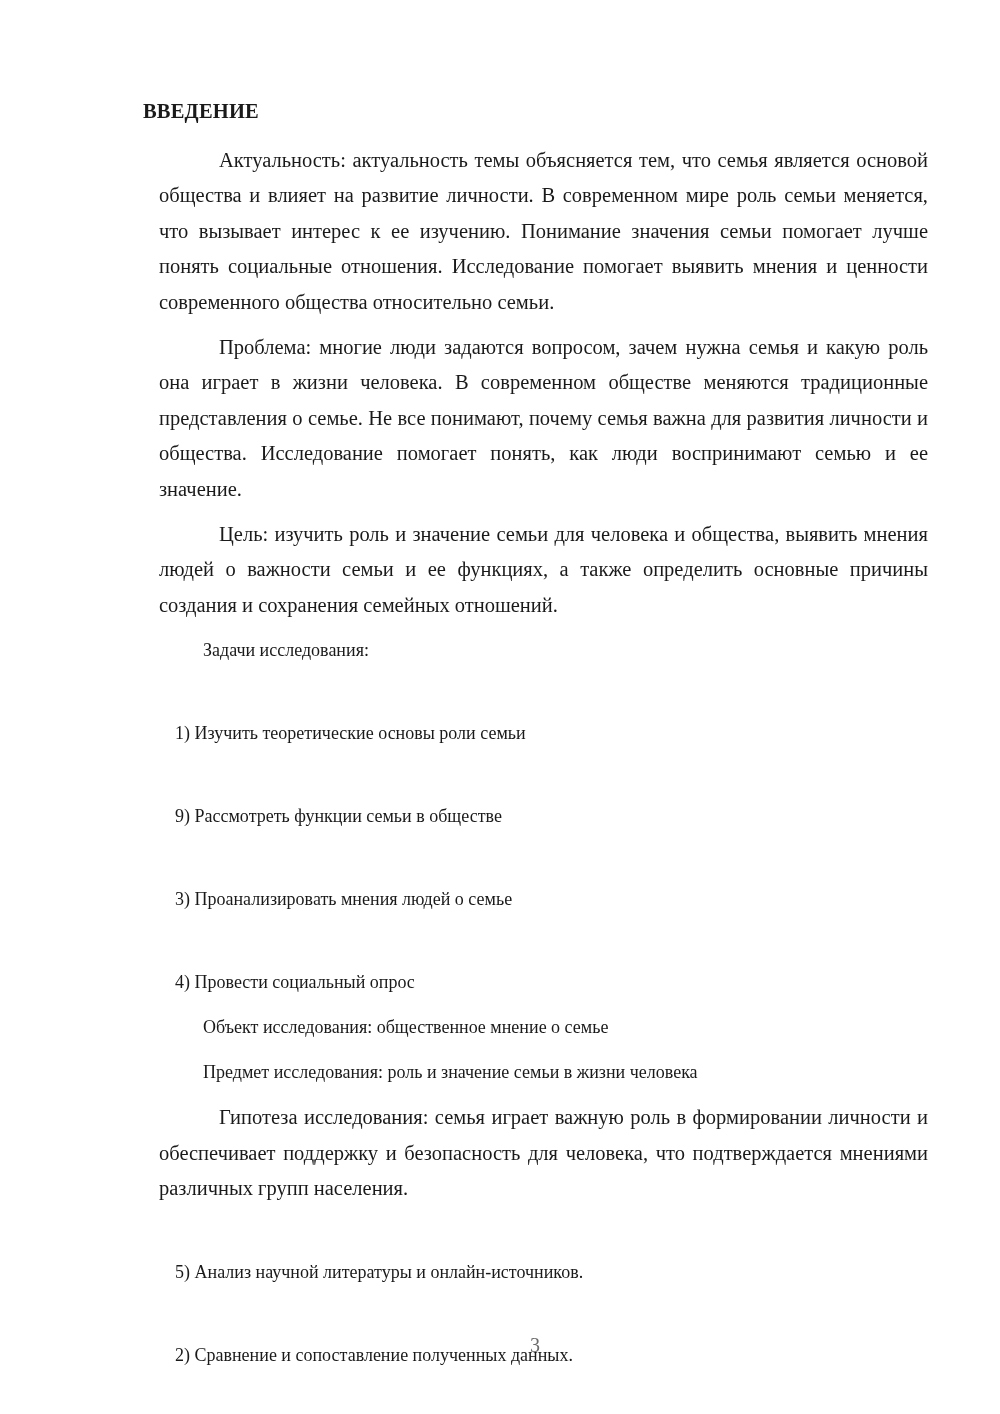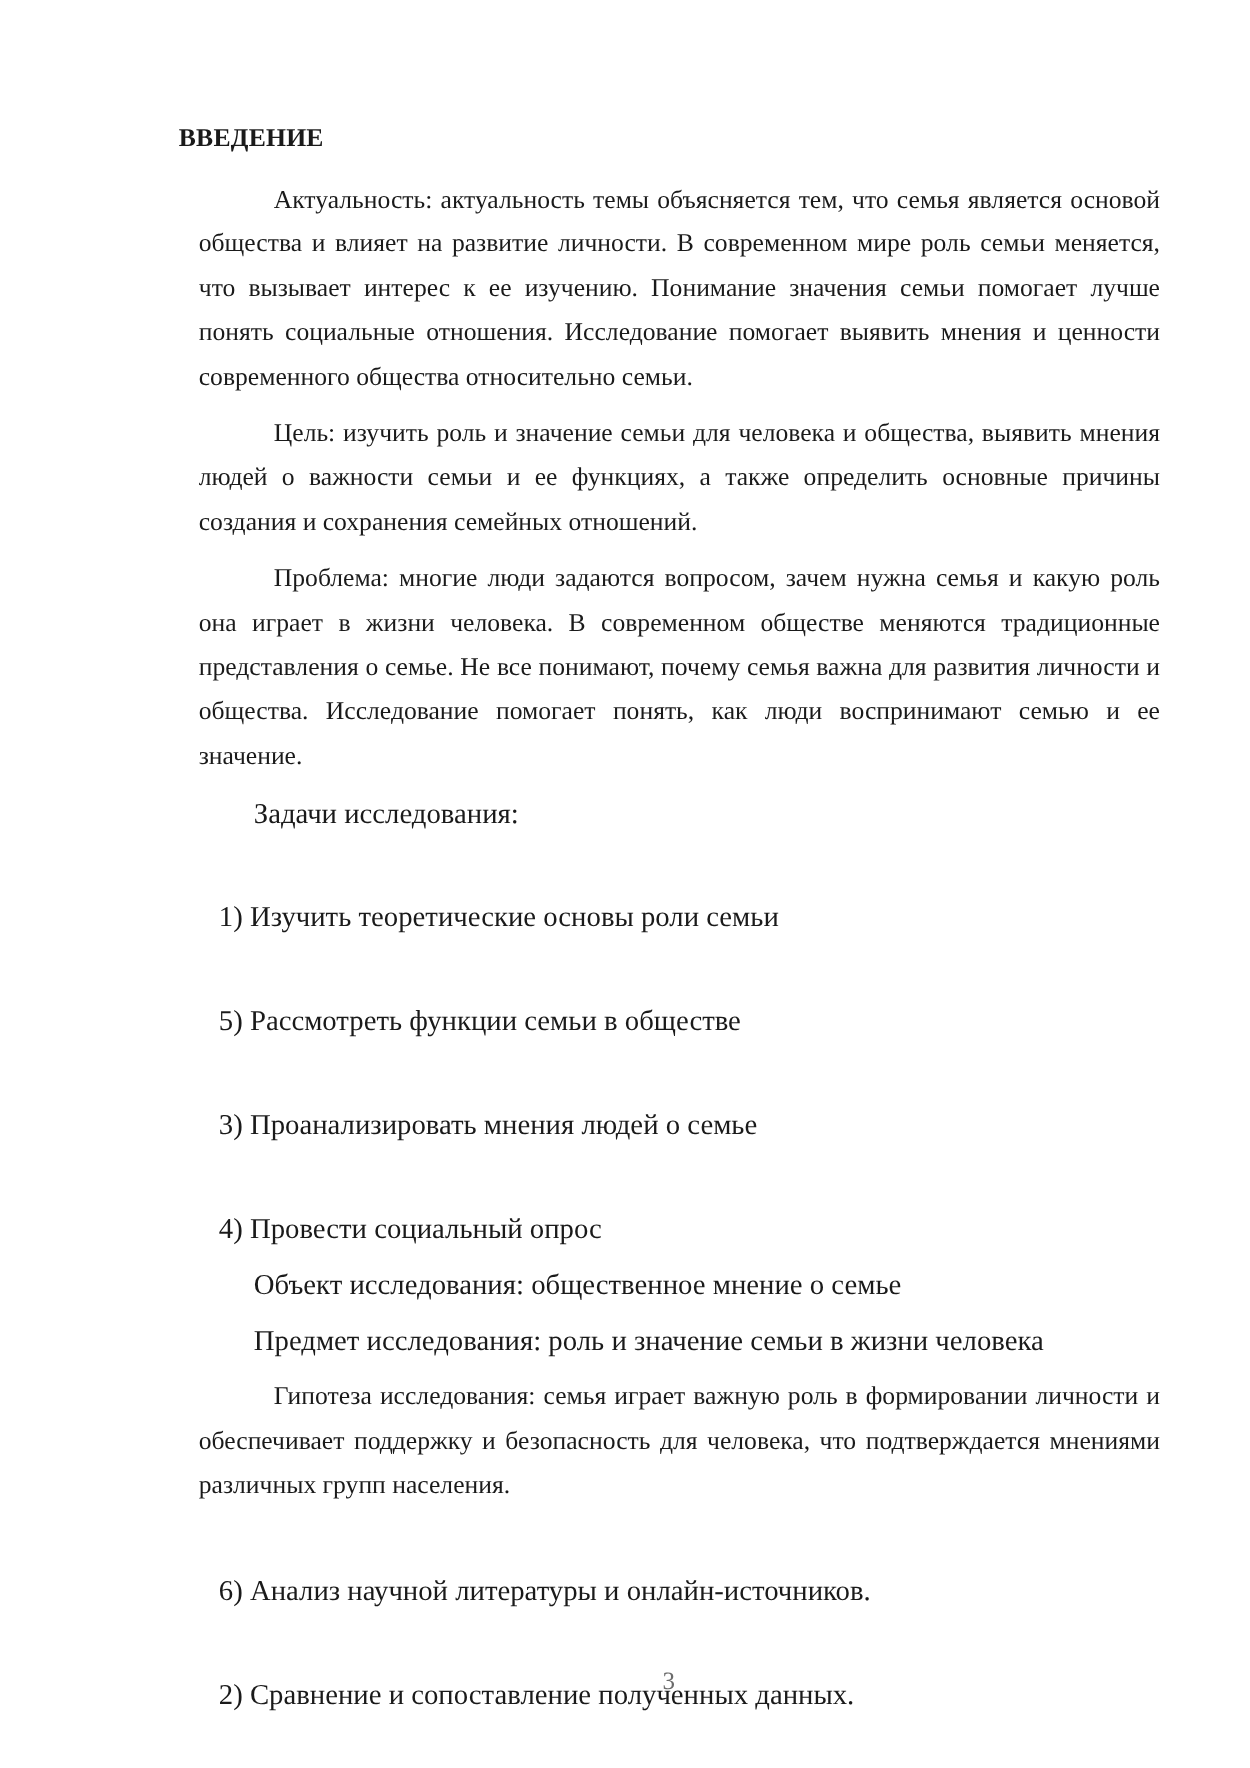--- a/index.html
+++ b/index.html
@@ -30,21 +30,21 @@
       letter-spacing: 0.2px;
     }
     .para {
       font-size: 20.5px;
       line-height: 35.4px;
       text-align: justify;
       text-indent: 60px;
       margin: 0 0 10px 16px;
     }
     .line {
-      font-size: 23px;
+      font-size: 18px;
       line-height: 35px;
       margin: 0 0 10px 0;
       white-space: nowrap;
     }
     .indent-60 { padding-left: 60px; }
     .indent-32 { padding-left: 32px; margin-top: 48px; }
     .page-number {
       position: absolute;
       top: 1334px;
       left: 0;
@@ -56,39 +56,39 @@
     }
   </style>
 </head>
 <body>
 
 <div class="page">
   <div class="title">ВВЕДЕНИЕ</div>
 
   <p class="para">Актуальность: актуальность темы объясняется тем, что семья является основой общества и влияет на развитие личности. В современном мире роль семьи меняется, что вызывает интерес к ее изучению. Понимание значения семьи помогает лучше понять социальные отношения. Исследование помогает выявить мнения и ценности современного общества относительно семьи.</p>
 
+  <p class="para">Проблема: многие люди задаются вопросом, зачем нужна семья и какую роль она играет в жизни человека. В современном обществе меняются традиционные представления о семье. Не все понимают, почему семья важна для развития личности и общества. Исследование помогает понять, как люди воспринимают семью и ее значение.</p>
+
   <p class="para">Цель: изучить роль и значение семьи для человека и общества, выявить мнения людей о важности семьи и ее функциях, а также определить основные причины создания и сохранения семейных отношений.</p>
-
-  <p class="para">Проблема: многие люди задаются вопросом, зачем нужна семья и какую роль она играет в жизни человека. В современном обществе меняются традиционные представления о семье. Не все понимают, почему семья важна для развития личности и общества. Исследование помогает понять, как люди воспринимают семью и ее значение.</p>
 
   <div class="line indent-60">Задачи исследования:</div>
 
   <div>
     <div class="line indent-32">1) Изучить теоретические основы роли семьи</div>
-    <div class="line indent-32">5) Рассмотреть функции семьи в обществе</div>
+    <div class="line indent-32">9) Рассмотреть функции семьи в обществе</div>
     <div class="line indent-32">3) Проанализировать мнения людей о семье</div>
     <div class="line indent-32">4) Провести социальный опрос</div>
   </div>
 
   <div class="line indent-60">Объект исследования: общественное мнение о семье</div>
 
   <div class="line indent-60">Предмет исследования: роль и значение семьи в жизни человека</div>
 
   <p class="para">Гипотеза исследования: семья играет важную роль в формировании личности и обеспечивает поддержку и безопасность для человека, что подтверждается мнениями различных групп населения.</p>
 
 
   <div>
-    <div class="line indent-32">6) Анализ научной литературы и онлайн-источников.</div>
+    <div class="line indent-32">5) Анализ научной литературы и онлайн-источников.</div>
     <div class="line indent-32">2) Сравнение и сопоставление полученных данных.</div>
   </div>
 </div>
 
 <div class="page-number">3</div>
 
 </body></html>

